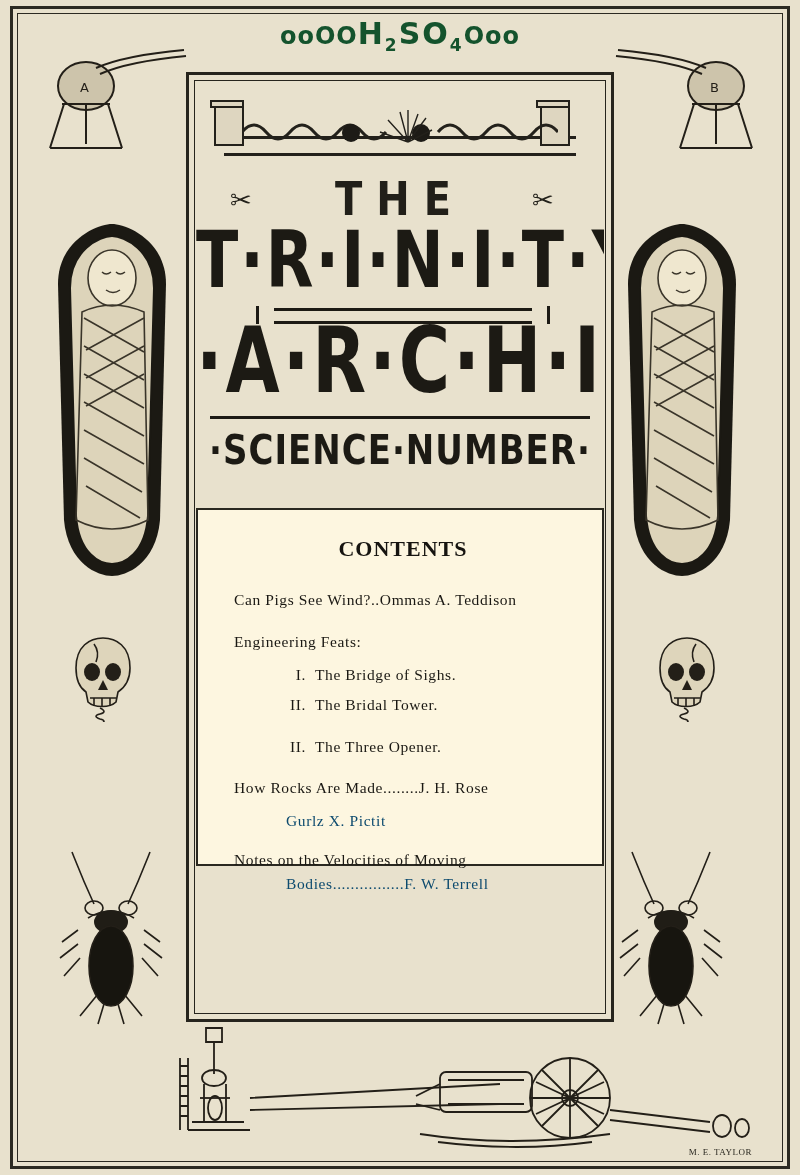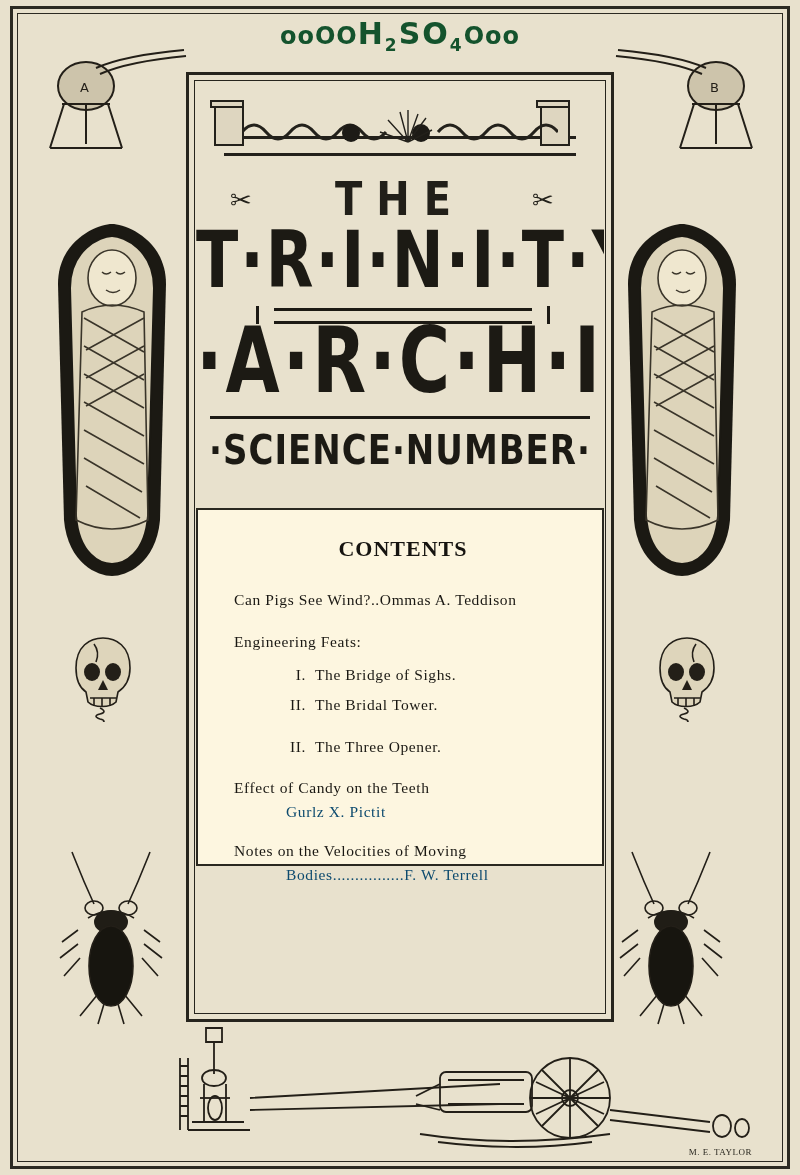--- a/index.html
+++ b/index.html
@@ -407,23 +407,25 @@
         <span class="num">II.</span><span>The Bridal Tower.</span>
       </div>
     </div>
 
     <div class="toc-group">
       <div class="toc-sub">
         <span class="num">II.</span><span>The Three Opener.</span>
       </div>
     </div>
 
-
-    <div class="toc-group">
-      <div class="toc-entry">Effect of Candy on the Teeth</div>
+    <div class="toc-group">
+      <div class="toc-entry">How Rocks Are Made........J. H. Rose</div>
+    </div>
+
+    <div class="toc-group">
       <div class="toc-cont">Gurlz X. Pictit</div>
     </div>
 
     <div class="toc-group">
       <div class="toc-entry">Notes on the Velocities of Moving</div>
       <div class="toc-cont">Bodies................F. W. Terrell</div>
     </div>
   </div>
 
   <div class="signature">M. E. TAYLOR</div>

